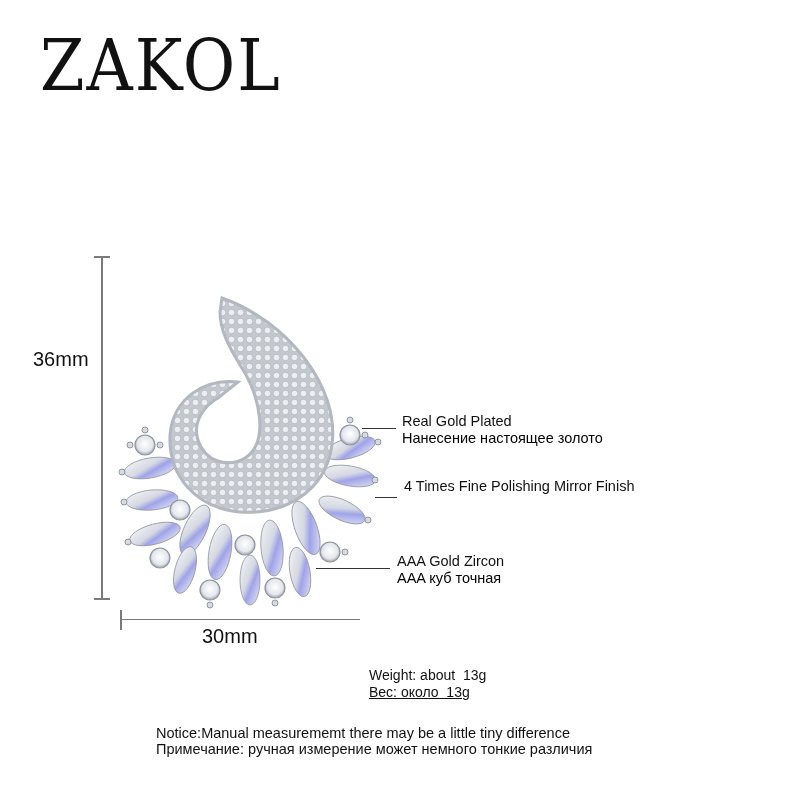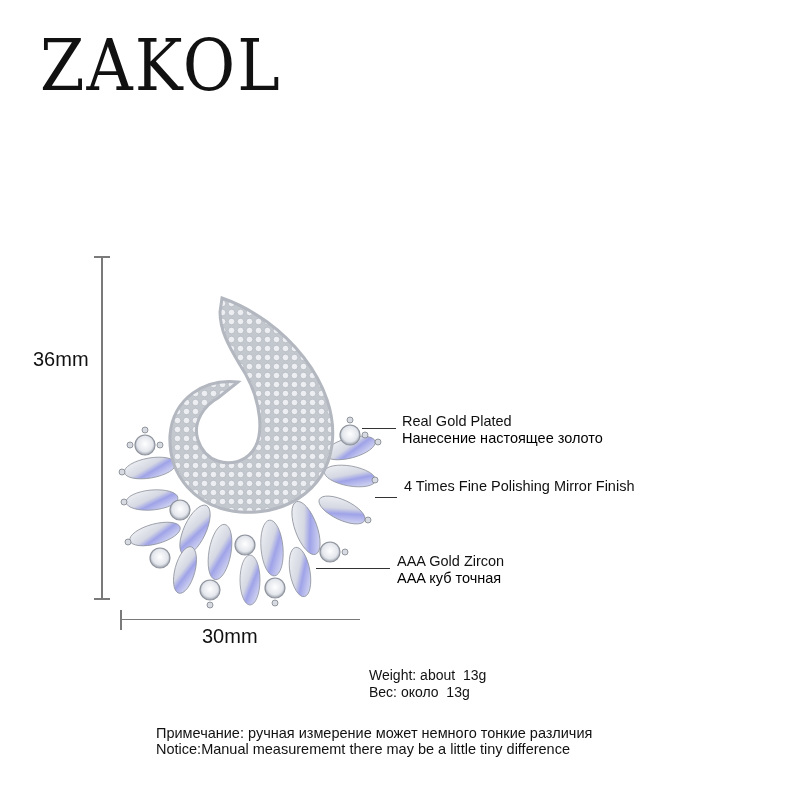--- a/index.html
+++ b/index.html
@@ -116,19 +116,19 @@
 </div>
 
 <div class="leader" style="left:316px; top:568px; width:74px;"></div>
 <div class="callout" style="left:397px; top:553px;">
   <div>AAA Gold Zircon</div>
   <div class="ru">AAA куб точная</div>
 </div>
 
 <div class="weight">
   <div style="white-space:pre;">Weight: about  13g</div>
-  <div style="white-space:pre;">Вес: около  13g</div>
+  <div style="white-space:pre;text-decoration:underline;">Вес: около  13g</div>
 </div>
 
 <div class="notice">
+  <div>Notice:Manual measurememt there may be a little tiny difference</div>
   <div>Примечание: ручная измерение может немного тонкие различия</div>
-  <div>Notice:Manual measurememt there may be a little tiny difference</div>
 </div>
 
 </body></html>

